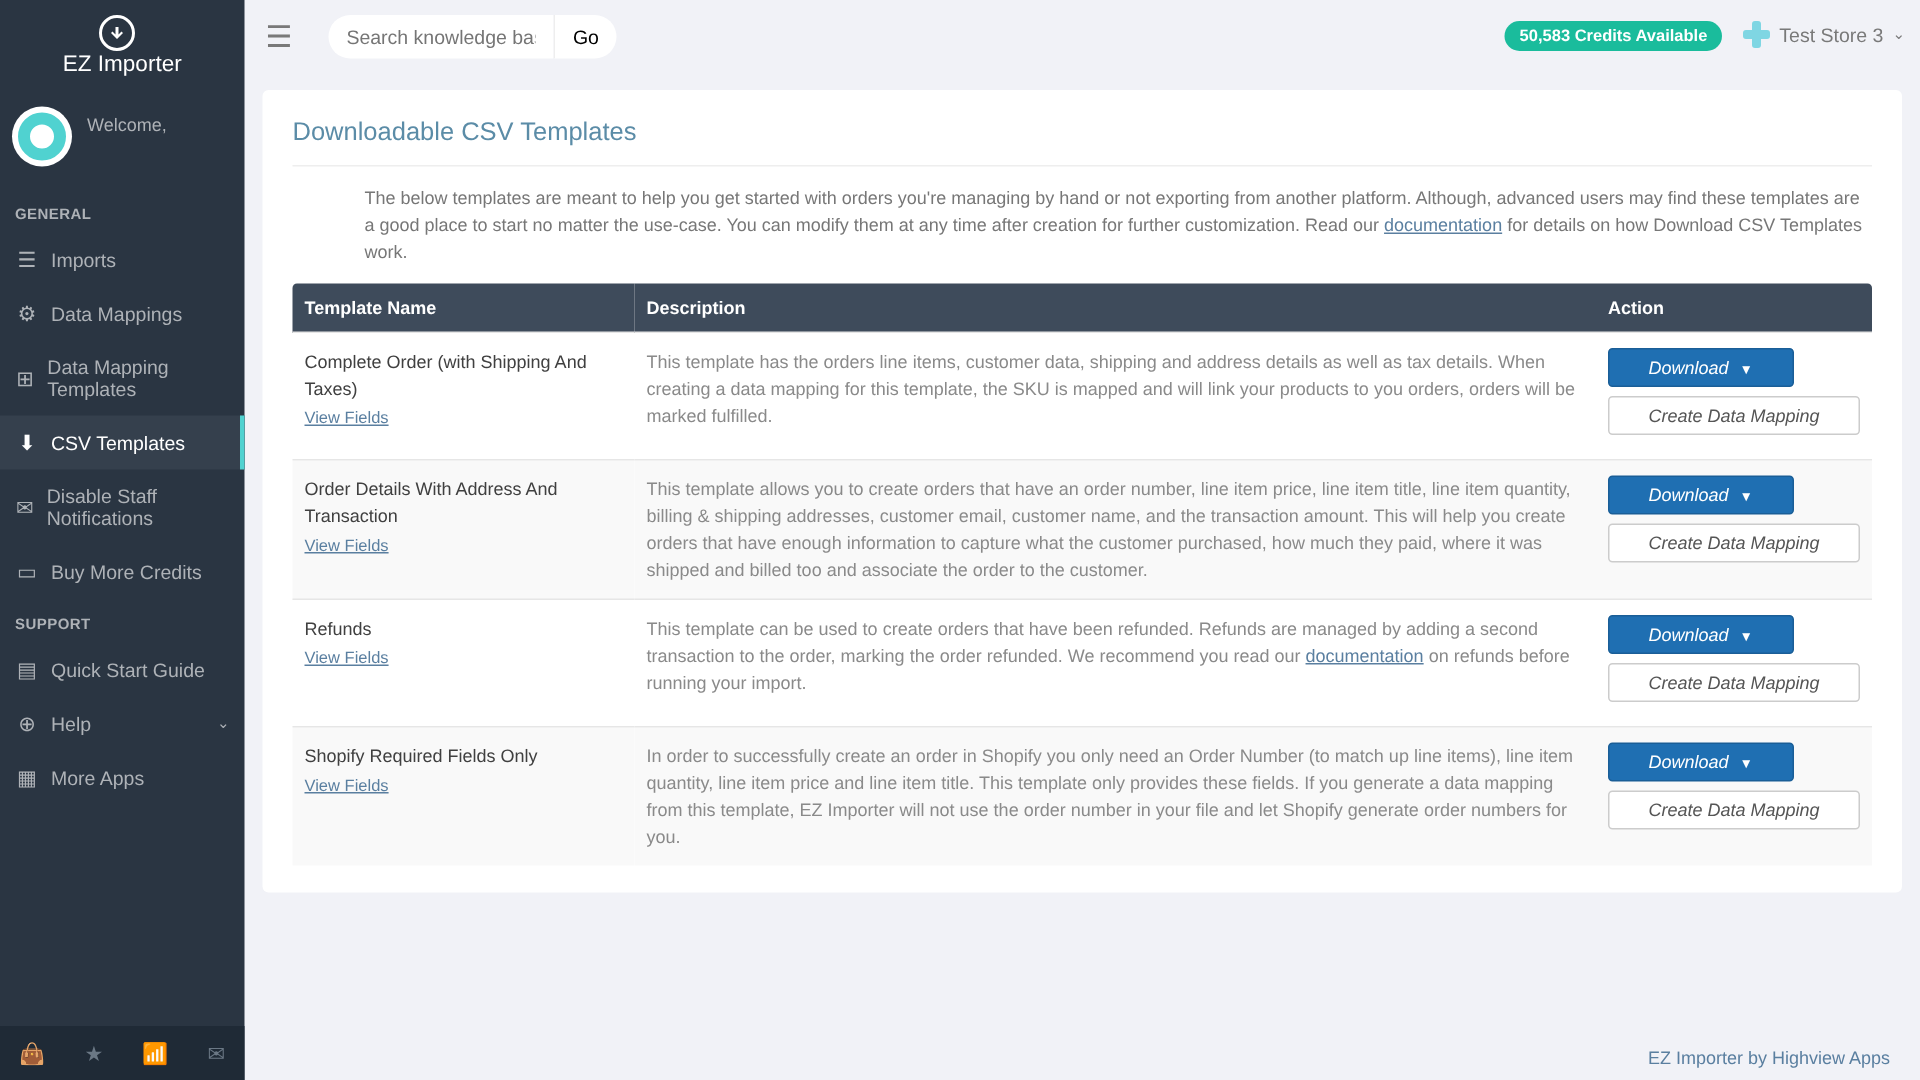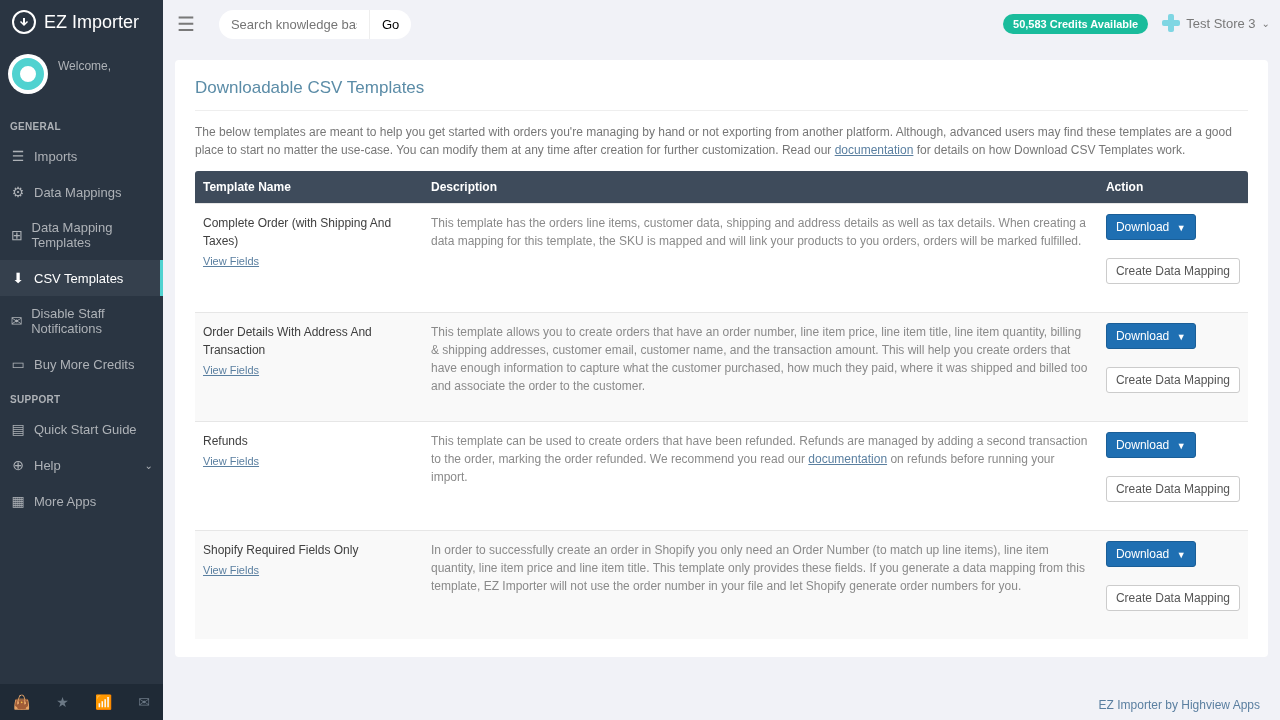--- a/index.html
+++ b/index.html
@@ -1,19 +1,19 @@
 <!DOCTYPE html>
 <html><head>
 <meta charset="utf-8">
 <style>
 * { box-sizing: border-box; margin: 0; padding: 0; }
 body { font-family: -apple-system, "Helvetica Neue", Helvetica, Arial, sans-serif; font-size: 13px; color: #666; background: #f1f2f7; width: 1280px; height: 720px; overflow: hidden; }
 .app { display: flex; height: 720px; }
 .sidebar { width: 163px; background: #2a3542; color: #aeb2b7; display: flex; flex-direction: column; position: relative; }
-.sidebar-header { display: flex; align-items: center; padding: 10px 12px; color: #fff; font-size: 18px; }
+.sidebar-header { display: flex; align-items: center; padding: 10px 12px; color: #fff; font-size: 15px; flex-direction: column; }
 .sidebar-header .logo { width: 24px; height: 24px; border: 2px solid #fff; border-radius: 50%; margin-right: 8px; display: flex; align-items: center; justify-content: center; font-size: 12px; }
 .welcome { display: flex; align-items: center; padding: 10px 8px 15px 8px; }
 .avatar { width: 40px; height: 40px; border-radius: 50%; background: #fff; margin-right: 10px; position: relative; overflow: hidden; }
 .avatar::after { content:""; position:absolute; inset:4px; border:8px solid #50d2d0; border-radius:50%; }
 .welcome-text { font-size: 12px; }
 .welcome-name { color: #5d6b7a; margin-top: 2px; filter: blur(2px); }
 .section-title { font-size: 10px; font-weight: bold; color: #aeb2b7; padding: 12px 10px 6px 10px; letter-spacing: 0.3px; }
 .nav-item { display: flex; align-items: center; padding: 10px 10px; color: #aeb2b7; cursor: pointer; font-size: 13px; position: relative; }
 .nav-item.active { background: #35404d; color: #fff; }
 .nav-item.active::after { content:""; position:absolute; right:0; top:0; bottom:0; width:3px; background:#50d2d0; }
@@ -30,33 +30,33 @@
 .topbar-right { margin-left: auto; display:flex; align-items:flex-start; gap:14px; }
 .credits { background:#1abc9c; color:#fff; font-size:11px; font-weight:bold; padding:4px 10px; border-radius:11px; }
 .store-sel { display:flex; align-items:center; gap:6px; cursor:pointer; color:#797979; font-size:13px; }
 .store-icon { width:18px; height:18px; display:inline-block; position:relative; }
 .store-icon::before { content:""; position:absolute; width:18px; height:6px; background:#7fd6e3; left:0; top:6px; border-radius:2px; }
 .store-icon::after { content:""; position:absolute; width:6px; height:18px; background:#7fd6e3; left:6px; top:0; border-radius:2px; }
 .content { flex:1; padding: 12px 12px 0 12px; overflow-y:auto; }
 .panel { background:#fff; border-radius:4px; padding: 18px 20px; }
 .panel h1 { font-size:17px; font-weight:normal; color:#5b8ca7; margin-bottom:12px; }
 .panel hr { border:none; border-top:1px solid #eee; margin-bottom:12px; }
-.intro { font-size:12px; line-height:1.5; color:#777; margin-bottom:12px; }
+.intro { font-size:12px; line-height:1.5; color:#777; margin-bottom:12px;margin-left:48px; }
 .intro a { color:#5a7fa0; text-decoration:underline; }
 table { width:100%; border-collapse:collapse; font-size:12px; }
 thead th { background:#3e4b5b; color:#fff; text-align:left; padding:9px 8px; font-weight:bold; }
 thead th:first-child { border-top-left-radius:3px; }
 thead th:last-child { border-top-right-radius:3px; }
 tbody td { padding:10px 8px; border-top:1px solid #e6e6e6; vertical-align:top; color:#8a8a8a; line-height:1.5; }
 tbody tr:nth-child(even) td { background:#f9f9f9; }
 .tpl-name { color:#404040; }
 .view-fields { font-size:11px; color:#5a7fa0; text-decoration:underline; display:inline-block; margin-top:3px; }
 .desc a { color:#5a7fa0; text-decoration:underline; }
 .action-cell { width:130px; }
-.btn { display:inline-block; border-radius:3px; font-size:12px; cursor:pointer; border:1px solid transparent; padding:5px 9px; margin-bottom:18px; white-space:nowrap; }
+.btn { display:inline-block; border-radius:3px; font-size:12px; cursor:pointer; border:1px solid transparent; padding:5px 26px; margin-bottom:6px; white-space:nowrap;font-style:italic; }
 .btn-primary { background:#1f6fb2; color:#fff; border-color:#1a5e97; }
 .btn-primary .caret { margin-left:4px; font-size:9px; }
 .btn-default { background:#fff; color:#555; border:1px solid #ccc; }
 .footer { text-align:right; padding:8px 20px; color:#5a7fa0; font-size:12px; }
 .col-name { width:228px; }
 svg { display:block; }
 </style>
 </head>
 <body>
 

